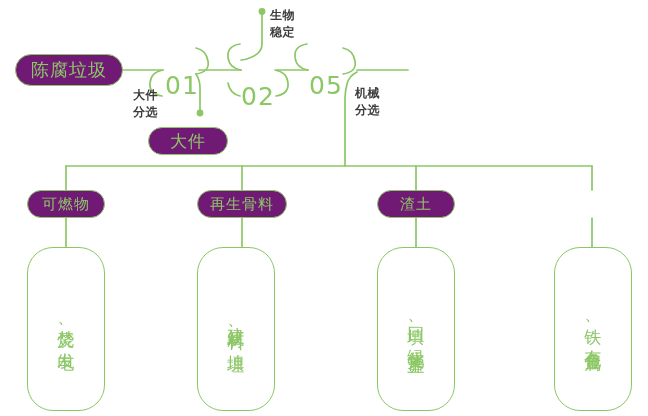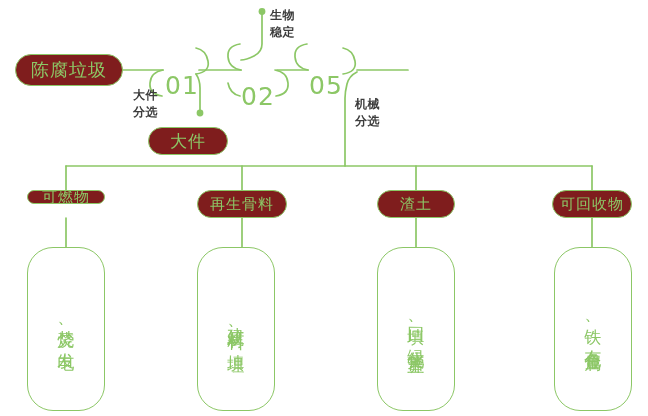--- a/index.html
+++ b/index.html
@@ -3,21 +3,21 @@
 <meta charset="utf-8">
 <style>
   html,body{margin:0;padding:0;background:#ffffff;}
   body{width:648px;height:416px;position:relative;overflow:hidden;
        font-family:"DejaVu Sans","Liberation Sans",sans-serif;}
   #stage{position:absolute;inset:0;width:648px;height:416px;}
   #svg{position:absolute;left:0;top:0;width:648px;height:416px;}
 
   .pill{position:absolute;box-sizing:border-box;border:1.6px solid #8CC766;
         border-radius:999px;color:#8CC766;display:flex;align-items:center;
-        justify-content:center;background:#7f1d1d;letter-spacing:1px;
+        justify-content:center;background:#701a75;letter-spacing:1px;
         white-space:nowrap;}
 
   .vbox{position:absolute;box-sizing:border-box;border:1.6px solid #8CC766;
         border-radius:26px;background:#fff;display:flex;align-items:center;
         justify-content:center;}
   .vtext{writing-mode:vertical-rl;text-orientation:upright;color:#8CC766;
          font-size:17px;line-height:1.22;letter-spacing:2px;text-align:center;}
 
   .num{position:absolute;color:#8CC766;font-size:25px;letter-spacing:1px;
        font-family:"DejaVu Sans","Liberation Sans",sans-serif;margin-top:16px;}
@@ -78,38 +78,35 @@
   </div>
 
   <div class="num" style="left:165px;top:55px;">01</div>
   <div class="num" style="left:241px;top:66px;text-align:right;">02</div>
   <div class="num" style="left:309px;top:55px;">05</div>
 
   <div class="glabel" style="left:133px;top:87px;">大件
 分选</div>
   <div class="glabel" style="left:270px;top:7px;">生物
 稳定</div>
-  <div class="glabel" style="left:355px;top:85px;margin-top:11px;">机械
+  <div class="glabel" style="left:355px;top:85px;">机械
 分选</div>
 
   <div class="pill" style="left:148px;top:127px;width:80px;height:28px;font-size:17px;">
     <span>大件</span>
   </div>
 
-  <div class="pill" style="left:27px;top:190px;width:78px;height:14px;font-size:15px;">
+  <div class="pill" style="left:27px;top:190px;width:78px;height:28px;font-size:15px;">
     <span>可燃物</span>
   </div>
   <div class="pill" style="left:377px;top:190px;width:78px;height:28px;font-size:15px;">
     <span>渣土</span>
   </div>
   <div class="pill" style="left:197px;top:190px;width:90px;height:28px;font-size:15px;">
     <span>再生骨料</span>
-  </div>
-  <div class="pill" style="left:552px;top:190px;width:80px;height:28px;font-size:15px;">
-    <span>可回收物</span>
   </div>
 
   <div class="vbox" style="left:27px;top:247px;width:78px;height:164px;">
     <div class="vtext">焚烧、发电</div>
   </div>
   <div class="vbox" style="left:197px;top:247px;width:78px;height:164px;">
     <div class="vtext">建筑材料、填埋</div>
   </div>
   <div class="vbox" style="left:377px;top:247px;width:78px;height:164px;">
     <div class="vtext">回填、绿化营养土</div>

